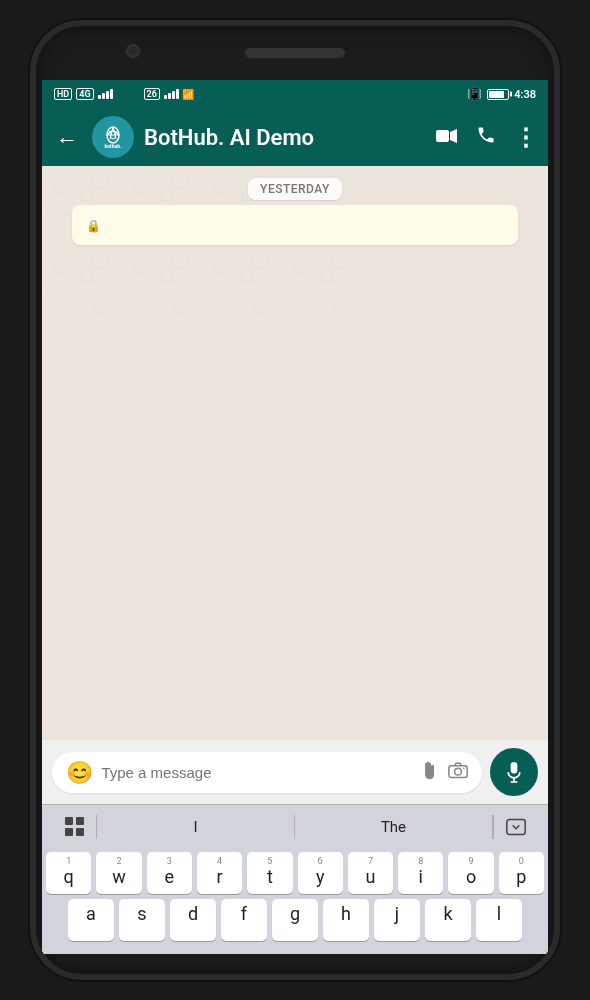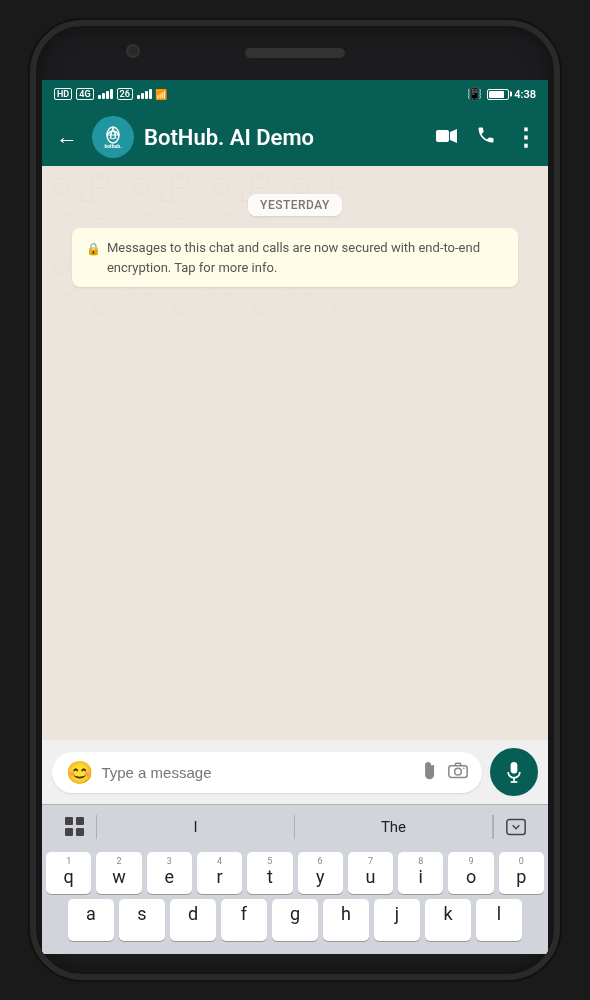--- a/index.html
+++ b/index.html
@@ -186,24 +186,24 @@
     
     .chat-body {
       flex: 1;
       overflow: hidden;
       position: relative;
       background: #ece5dd;
     }
     .chat-content {
       position: relative;
       z-index: 1;
-      padding: 28px 10px;
+      padding: 12px 10px;
       display: flex;
       flex-direction: column;
-      gap: 8px;
+      gap: 1px;
     }
 
     
     .date-badge {
       align-self: center;
       background: rgba(255,255,255,0.85);
       border-radius: 8px;
       padding: 4px 12px;
       font-size: 12px;
       color: #777;
@@ -387,21 +387,21 @@
     <div class="status-bar">
       <div class="status-left">
         <span style="font-size:9px;border:1px solid white;padding:0 2px;border-radius:2px;">HD</span>
         <span style="font-size:9px;border:1px solid white;padding:0 2px;border-radius:2px;">4G</span>
         <div class="signal-bars">
           <div class="bar" style="height:4px;"></div>
           <div class="bar" style="height:6px;"></div>
           <div class="bar" style="height:8px;"></div>
           <div class="bar" style="height:10px;"></div>
         </div>
-        <span style="font-size:9px;border:1px solid white;padding:0 2px;border-radius:2px;">26</span>
+        <span style="font-size:9px;border:1px solid white;padding:0 2px;border-radius:2px;margin-left:27px;">26</span>
         <div class="signal-bars">
           <div class="bar" style="height:4px;"></div>
           <div class="bar" style="height:6px;"></div>
           <div class="bar" style="height:8px;"></div>
           <div class="bar" style="height:10px;"></div>
         </div>
         <span>📶</span>
       </div>
       <div class="status-right">
         <span style="font-size:12px;">📳</span>
@@ -456,21 +456,20 @@
             <path d="M40 25 C40 20 50 20 50 25 L50 35 L40 35 Z" fill="none" stroke="#888" stroke-width="1"></path>
           </pattern>
         </defs>
         <rect width="100%" height="100%" fill="url(#wp)"></rect>
       </svg>
 
       <div class="chat-content">
         <div class="date-badge">YESTERDAY</div>
         <div class="encryption-notice">
           <span class="lock-icon">🔒</span>
-          <span>Messages to this chat and calls are now secured with end-to-end encryption. Tap for more info.</span>
         </div>
       </div>
     </div>
 
     <div class="input-bar">
       <div class="message-input-wrapper">
         <span class="emoji-icon">😊</span>
         <input class="message-input" type="text" placeholder="Type a message" style="">
         <span class="attach-icon">
           <svg width="18" height="18" viewBox="0 0 24 24" fill="#888">

